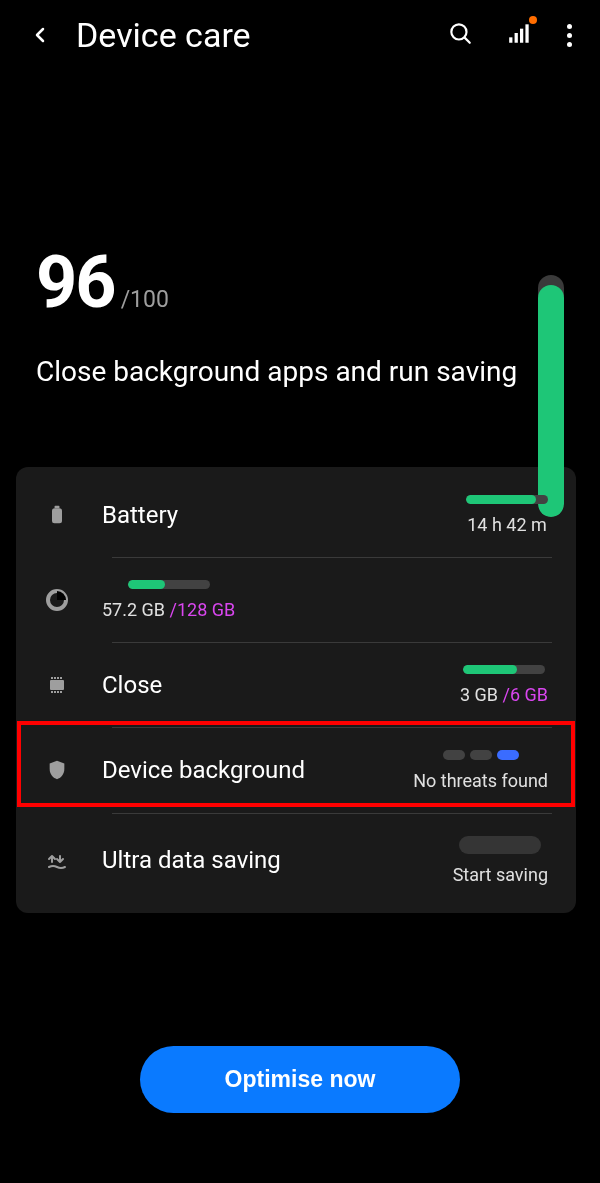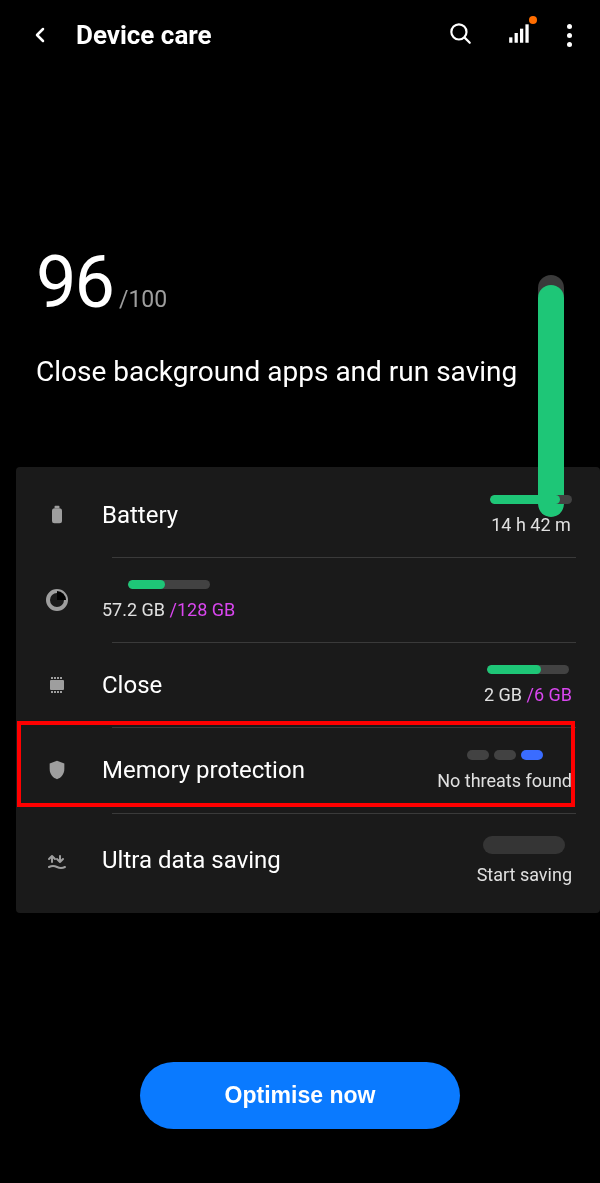--- a/index.html
+++ b/index.html
@@ -18,41 +18,41 @@
       align-items: center;
       padding: 18px 28px;
       height: 70px;
     }
     .back-icon {
       width: 24px;
       height: 24px;
       margin-right: 24px;
     }
     .page-title {
-      font-size: 26px;
-      font-weight: 700;
+      font-size: 34px;
+      font-weight: 400;
       flex: 1;
     }
     .header-actions {
       display: flex;
       align-items: center;
       gap: 34px;
     }
     .sig-wrap { position: relative; }
     .sig-dot { position: absolute; top: -4px; right: -4px; width: 8px; height: 8px; border-radius: 50%; background: #ff6d00; }
     .more-dots { display: flex; flex-direction: column; gap: 4px; }
     .more-dots span { width: 5px; height: 5px; border-radius: 50%; background: #fff; }
     
     
     .hero {
       position: relative;
       padding: 170px 36px 60px 36px;
     }
     .score-line { display: flex; align-items: baseline; }
-    .score-big { font-size: 72px; font-weight: 400; letter-spacing: -2px; }
+    .score-big { font-size: 72px; font-weight: 700; letter-spacing: -2px; }
     .score-max { font-size: 23px; color: #9e9e9e; margin-left: 6px; }
     .tip { font-size: 28px; font-weight: 400; margin-top: 28px; line-height: 1.35; }
     .vertical-bar {
       position: absolute;
       right: 36px;
       top: 205px;
       width: 26px;
       height: 242px;
       background: #3a3a3a;
       border-radius: 13px;
@@ -61,23 +61,23 @@
     .vertical-bar-fill {
       position: absolute;
       left: 0;
       width: 100%;
       background: #1ec677;
       border-radius: 13px;
     }
     
     
     .card {
-      margin: 16px 0 0 16px;
+      margin: 16px 24px 0 16px;
       background: #1a1a1a;
-      border-radius: 4px;
+      border-radius: 12px;
       padding: 6px 0;
     }
     .row {
       display: flex;
       align-items: center;
       padding: 22px 28px;
       position: relative;
     }
     .row-divider {
       border-top: 1px solid #3a3a3a;
@@ -119,21 +119,21 @@
     
     .highlight-box {
       position: absolute;
       border: 4px solid #ff0000;
       pointer-events: none;
     }
     
     
     .bottom-btn-wrap {
       position: absolute;
-      bottom: 54px;
+      bottom: 70px;
       left: 0;
       right: 0;
       display: flex;
       justify-content: center;
     }
     .optimise-btn {
       background: #0a7aff;
       color: #fff;
       font-size: 23px;
       font-weight: 600;
@@ -237,33 +237,33 @@
           <rect x="9" y="4" width="2" height="2" fill="#9e9e9e"></rect>
           <rect x="12" y="4" width="2" height="2" fill="#9e9e9e"></rect>
           <rect x="15" y="4" width="2" height="2" fill="#9e9e9e"></rect>
         </svg>
     </div>
     <div class="row-label">Close</div>
     <div class="row-right">
       <div class="bar">
           <div class="bar-fill" id="bar-memory" style="width: 66%;"></div>
         </div>
-      <div class="row-sub"><span>2 GB </span><span class="muted">/6 GB</span></div>
+      <div class="row-sub"><span>3 GB </span><span class="muted">/6 GB</span></div>
     </div>
   </div>
 
   <div class="row-divider"></div>
 
   <div class="row">
     <div class="row-icon">
       <svg viewBox="0 0 24 24" width="22" height="24">
           <path d="M12 2 L20 5 V11 C20 17 16 21 12 22 C8 21 4 17 4 11 V5 Z" fill="#9e9e9e"></path>
         </svg>
     </div>
-    <div class="row-label">Memory protection</div>
+    <div class="row-label">Device background</div>
     <div class="row-right">
       <div class="dots3">
           <span></span>
           <span></span>
           <span class="blue"></span>
         </div>
       <div class="row-sub">No threats found</div>
     </div>
   </div>
 

